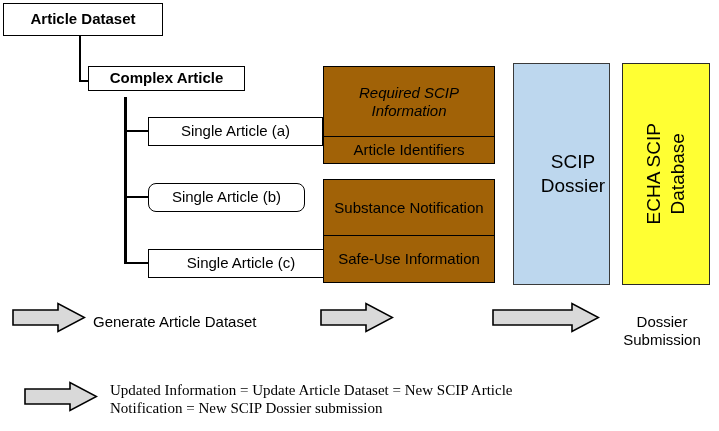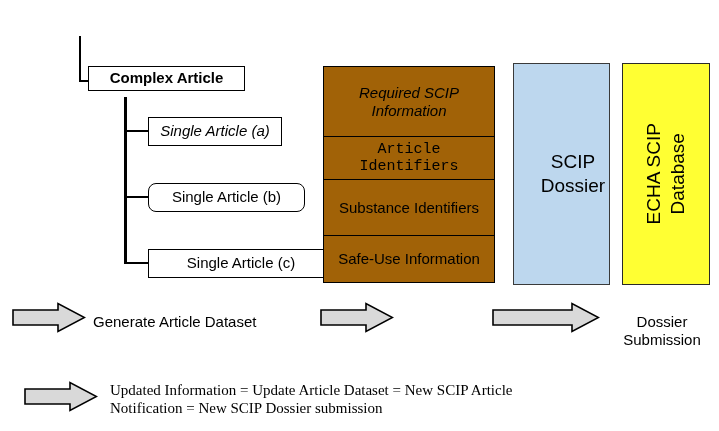--- a/index.html
+++ b/index.html
@@ -22,21 +22,21 @@
     display:flex;
     align-items:center;
     justify-content:center;
     text-align:center;
     line-height:1.12;
   }
   .box.bold{font-weight:bold;}
 
   #node-article-dataset{left:3px;  top:3px;   width:160px; height:33px; font-size:15px;}
   #node-complex-article{left:88px; top:66px;  width:157px; height:25px; font-size:15px;}
-  #node-single-a{left:148px; top:117px; width:134px; height:29px; font-size:15px;font-style:italic;}
+  #node-single-a{left:148px; top:117px; width:175px; height:29px; font-size:15px;}
   #node-single-b{left:148px; top:183px; width:157px; height:29px; font-size:15px;border-radius:8px;}
   #node-single-c{left:148px; top:249px; width:186px; height:29px; font-size:15px;}
 
   
   .conn{position:absolute;background:#000;}
   
   #c-ad-v{left:79px;  top:36px;  width:2px;  height:46px;}
   #c-ad-h{left:79px;  top:80px;  width:10px; height:2px;}
   
   #c-ca-v{left:124px; top:97px;  width:2.5px; height:167px;}
@@ -48,21 +48,21 @@
   #scip-table{position:absolute;left:323px;top:66px;width:172px;height:217px;}
   .trow{
     position:absolute;left:0;width:172px;
     box-sizing:border-box;
     border:1.5px solid #000;
     background:#a16207;
     display:flex;align-items:center;justify-content:center;
     text-align:center;font-size:15px;line-height:1.16;
   }
   #trow-header{top:0px;  height:71px; font-style:italic;}
-  #trow-ids   {top:70px; height:44px;font-family:Liberation Mono, monospace;}
+  #trow-ids   {top:70px; height:28px;}
   #trow-sub   {top:113px;height:57px;}
   #trow-safe  {top:169px;height:48px;}
 
   
   #box-dossier{
     position:absolute;left:513px;top:63px;width:97px;height:222px;
     box-sizing:border-box;border:1.5px solid #3a3a3a;
     background:#bdd7ee;
     display:flex;align-items:center;justify-content:center;
     text-align:center;font-size:19px;line-height:1.25;padding-left:23px;
@@ -108,20 +108,23 @@
 
 <div id="stage">
 
   <div class="conn" id="c-ad-v"></div>
   <div class="conn" id="c-ad-h"></div>
   <div class="conn" id="c-ca-v"></div>
   <div class="conn" id="c-ca-a"></div>
   <div class="conn" id="c-ca-b"></div>
   <div class="conn" id="c-ca-c"></div>
 
+  <div class="box bold" id="node-article-dataset">
+    <span>Article Dataset</span>
+  </div>
 
   <div class="box bold" id="node-complex-article">
     <span>Complex Article</span>
   </div>
 
   <div class="box" id="node-single-a">
     <span>Single Article (a)</span>
   </div>
 
   <div class="box" id="node-single-b">
@@ -133,21 +136,21 @@
   </div>
 
   <div id="scip-table">
     <div class="trow" id="trow-header">
       <span>Required SCIP Information</span>
     </div>
     <div class="trow" id="trow-ids">
       <span>Article Identifiers</span>
     </div>
     <div class="trow" id="trow-sub">
-      <span>Substance Identifiers</span>
+      <span>Substance Notification</span>
     </div>
     <div class="trow" id="trow-safe">
       <span>Safe-Use Information</span>
     </div>
   </div>
 
   <div id="box-dossier">
     <span>SCIP Dossier</span>
   </div>
 

